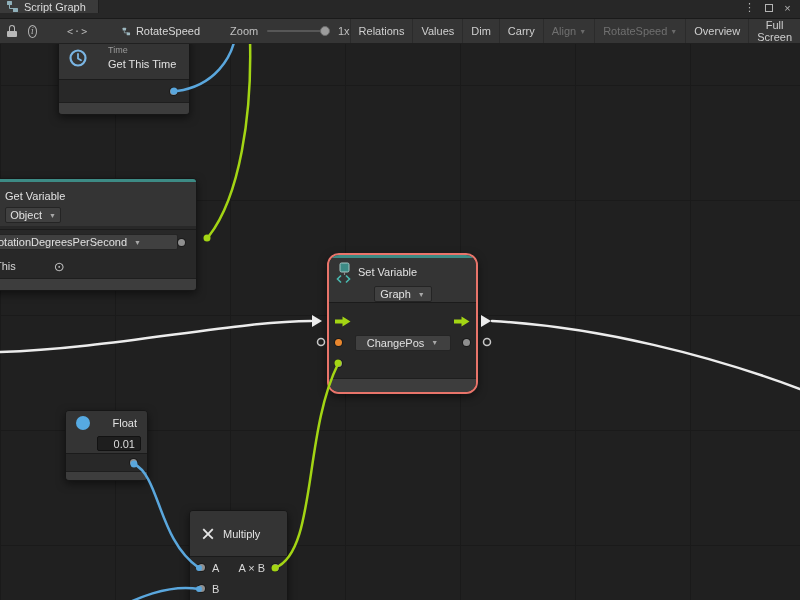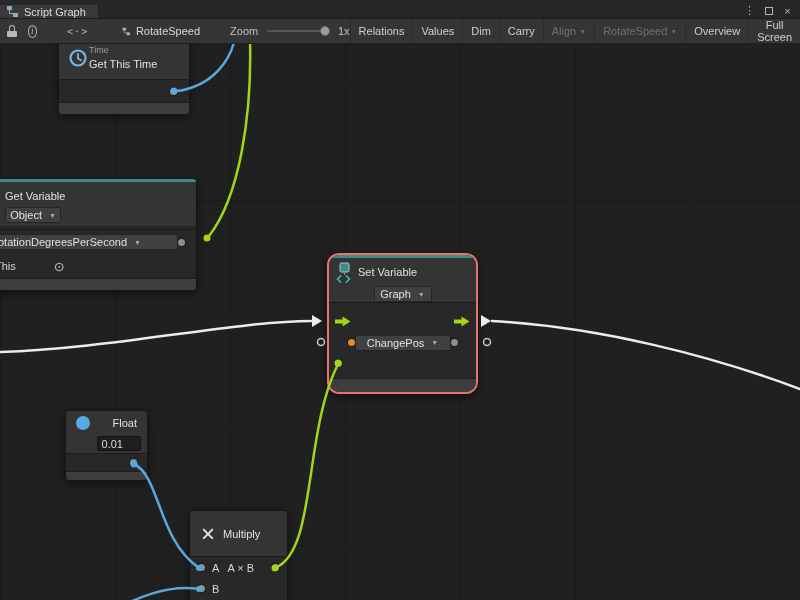--- a/index.html
+++ b/index.html
@@ -2,21 +2,21 @@
 <html style="--teal: #3d8b85; --wire-green: #a3d514; --wire-blue: #5aa7dd; --wire-white: #ececec; --selection: #e8746a; --orange-port: #e8862e;"><head>
 <meta charset="utf-8">
 <style>
   *{margin:0;padding:0;box-sizing:border-box}
   html,body{width:800px;height:600px;overflow:hidden;background:#202020;
     font-family:"Liberation Sans","DejaVu Sans",sans-serif}
   #app{position:relative;width:800px;height:600px;font-size:11px;color:#d2d2d2}
 
   
   .tabbar{position:absolute;top:0;left:0;right:0;height:19px;background:#272727;
-    border-bottom:1px solid #1a1a1a;display:flex;align-items:flex-end}
+    border-bottom:1px solid #1a1a1a;display:flex;align-items:flex-start}
   .tab{display:flex;align-items:center;gap:5px;padding:0 12px 0 6px;background:#3a3a3a;
     border-right:1px solid #1f1f1f}
   .tab-title{color:#dcdcdc}
   .winctrl{margin-left:auto;display:flex;align-items:center;gap:4px;padding-right:5px;color:#b4b4b4}
   .winbtn{width:15px;height:15px;display:flex;align-items:center;justify-content:center;font-size:11px;color:#b4b4b4}
   .maxbox{width:8px;height:8px;border:1px solid #b4b4b4}
 
   
   .toolbar{position:absolute;top:19px;left:0;right:0;height:25px;background:#353535;
     border-bottom:1px solid #202020;display:flex;align-items:center;color:#c8c8c8}
@@ -69,21 +69,21 @@
   .node-title{color:#e2e2e2}
   .sub{color:#9a9a9a;font-size:9px}
   .dd{display:flex;align-items:center;justify-content:center;gap:7px;background:#404040;
     border:1px solid #242424;border-radius:2px;height:16px;padding:0 6px;color:#e0e0e0;white-space:nowrap}
   .port{width:7px;height:7px;border-radius:50%;background:#8f8f8f;flex:none;box-shadow:0 0 0 1px rgba(0,0,0,.35)}
   .port.orange{background:var(--orange-port)}
   .flow-arrow{fill:var(--wire-green)}
   .prow{display:flex;align-items:center;height:21px;padding:0 6px}
   .float-dot{width:14px;height:14px;border-radius:50%;background:#56aae2;flex:none}
   .valbox{background:#1e1e1e;border:1px solid #121212;border-radius:2px;height:15px;width:44px;
-    display:flex;align-items:center;justify-content:flex-end;padding:0 17px;color:#dcdcdc}
+    display:flex;align-items:center;justify-content:flex-end;padding:0 5px;color:#dcdcdc}
   .mult-x{font-size:24px;color:#e6e6e6;line-height:1;font-weight:400}
   .target-glyph{color:#c0c0c0;font-size:13px;line-height:1}
   .plabel{color:#d8d8d8}
 </style>
 </head>
 <body>
 
 <div id="app">
 
   <div class="tabbar">
@@ -136,21 +136,21 @@
         <span class="caret">▼</span>
       </button>
       <button class="tb-btn">Overview</button>
       <button class="tb-btn">Full Screen</button>
     </div>
   </div>
 
   <div class="canvas">
 
     <div class="node" style="left:58px;top:-8px;width:132px">
-      <div class="node-header" style="height:42px;display:flex;align-items:center;gap:1px;padding-left:9px">
+      <div class="node-header" style="height:42px;display:flex;align-items:center;gap:20px;padding-left:9px">
         <svg width="20" height="20" viewBox="0 0 20 20">
           <circle cx="10" cy="10" r="7.5" fill="none" stroke="#7ab5e3" stroke-width="2.2"></circle>
           <path d="M10 6v4.5l3 1.8" fill="none" stroke="#7ab5e3" stroke-width="1.8" stroke-linecap="round"></path>
         </svg>
         <span style="display:flex;flex-direction:column;line-height:1.3">
           <span class="sub">Time</span>
           <span class="node-title">Get This Time</span>
         </span>
       </div>
       <div class="sep"></div>
@@ -208,21 +208,21 @@
       <div class="sep"></div>
       <div class="node-body" style="padding:8px 0 4px">
         <div class="prow" style="justify-content:space-between">
           <svg class="flow-arrow" width="16" height="11" viewBox="0 0 16 11">
             <path d="M0 3.6h7.5V0.5L15.5 5.5 7.5 10.5V7.4H0z"></path>
           </svg>
           <svg class="flow-arrow" width="16" height="11" viewBox="0 0 16 11">
             <path d="M0 3.6h7.5V0.5L15.5 5.5 7.5 10.5V7.4H0z"></path>
           </svg>
         </div>
-        <div class="prow" style="justify-content:center">
+        <div class="prow" style="justify-content:space-between">
           <span class="port orange"></span>
           <div class="dd" style="width:96px">
             <span>ChangePos</span>
             <span class="caret">▼</span>
           </div>
           <span class="port"></span>
         </div>
         <div class="prow">
           <span class="port"></span>
         </div>
@@ -250,21 +250,21 @@
         <span class="mult-x">×</span>
         <span class="node-title">Multiply</span>
       </div>
       <div class="sep"></div>
       <div class="node-body">
         <div class="prow" style="justify-content:space-between;padding:0 8px">
           <span style="display:flex;align-items:center;gap:7px">
             <span class="port"></span>
             <span class="plabel">A</span>
           </span>
-          <span style="display:flex;align-items:center;gap:18px">
+          <span style="display:flex;align-items:center;gap:7px">
             <span class="plabel">A × B</span>
             <span class="port"></span>
           </span>
         </div>
         <div class="prow" style="gap:7px;padding:0 8px">
           <span class="port"></span>
           <span class="plabel">B</span>
         </div>
       </div>
     </div>

